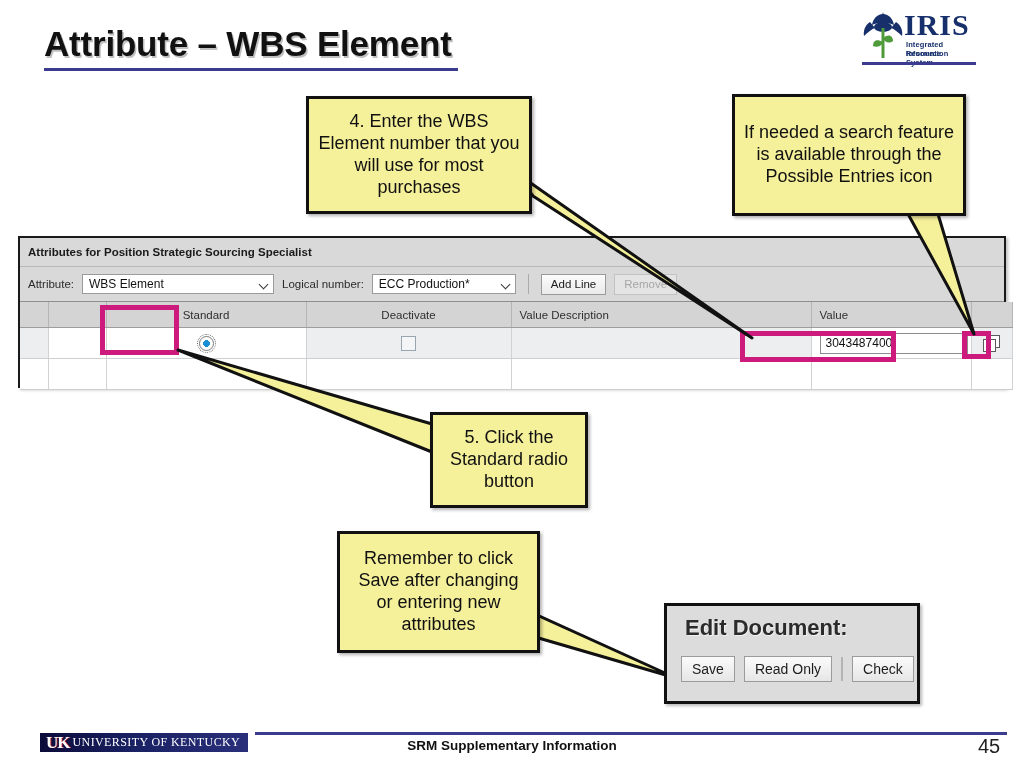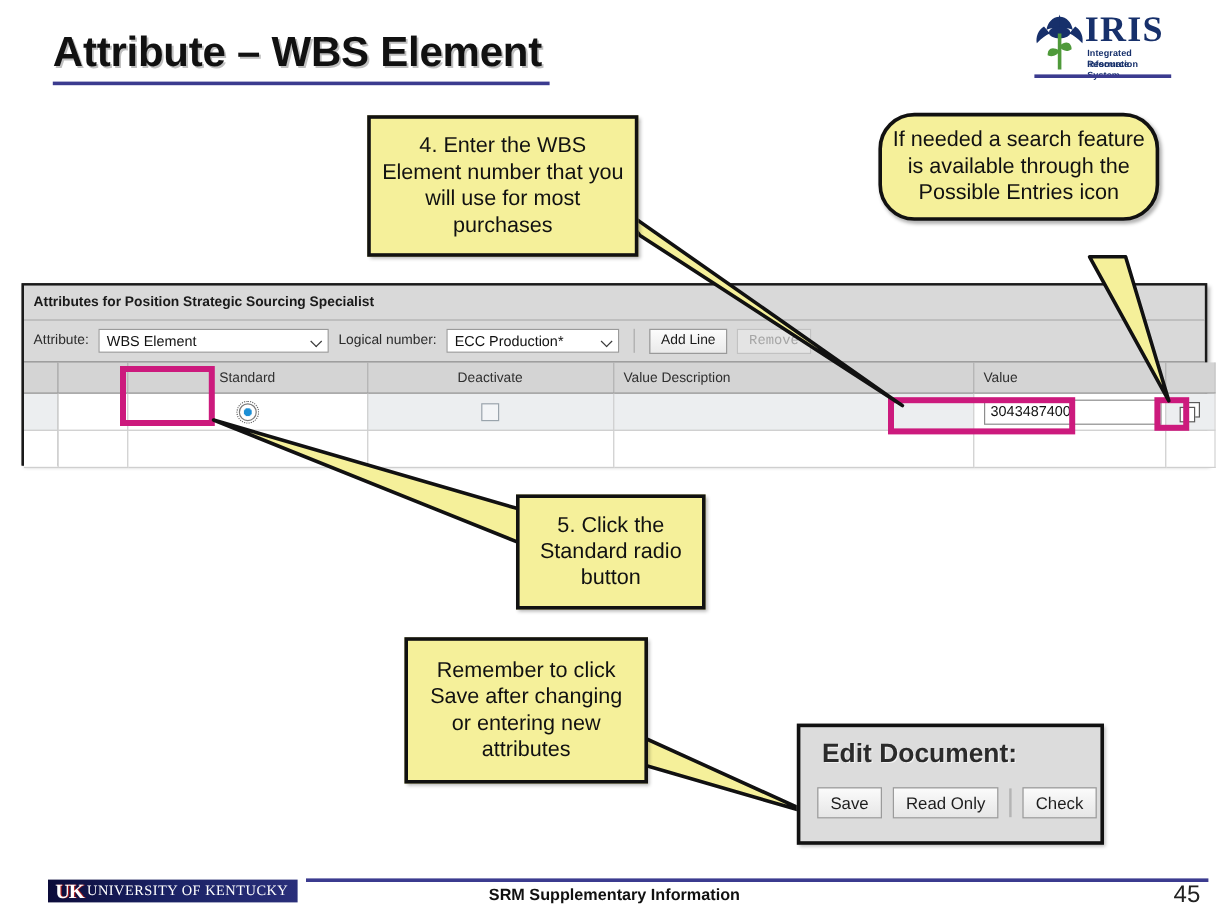--- a/index.html
+++ b/index.html
@@ -154,21 +154,20 @@
     color: #1a1a1a;
     display: flex;
     align-items: center;
     justify-content: center;
     box-sizing: border-box;
   }
   .sap-btn.disabled {
     color: #a6a6a6;
     background: #e4e4e4;
     border-color: #c2c2c2;
-    font-family: Liberation Mono, monospace;
   }
 
   
   #attr-table {
     width: 100%;
     border-collapse: collapse;
     table-layout: fixed;
   }
   #attr-table col.c-gutter { width: 28px; }
   #attr-table col.c-pad    { width: 58px; }
@@ -273,21 +272,21 @@
     line-height: 1.22;
     color: #111111;
     text-align: center;
     display: flex;
     align-items: center;
     justify-content: center;
     padding: 4px 8px;
     box-shadow: 2px 2px 3px rgba(0,0,0,0.3);
   }
   #callout-wbs      { left: 306px; top: 96px;  width: 226px; height: 118px; }
-  #callout-search   { left: 732px; top: 94px;  width: 234px; height: 90px; border-radius: 30px; }
+  #callout-search   { left: 732px; top: 94px;  width: 234px; height: 122px; }
   #callout-radio    { left: 430px; top: 412px; width: 158px; height: 96px; }
   #callout-save     { left: 303px; top: 531px; width: 203px; height: 122px; margin-left: 34px; }
 
   
   .tail { position: absolute; }
   .tail svg { display: block; overflow: visible; }
 
   
   #edit-doc-panel {
     position: absolute;

